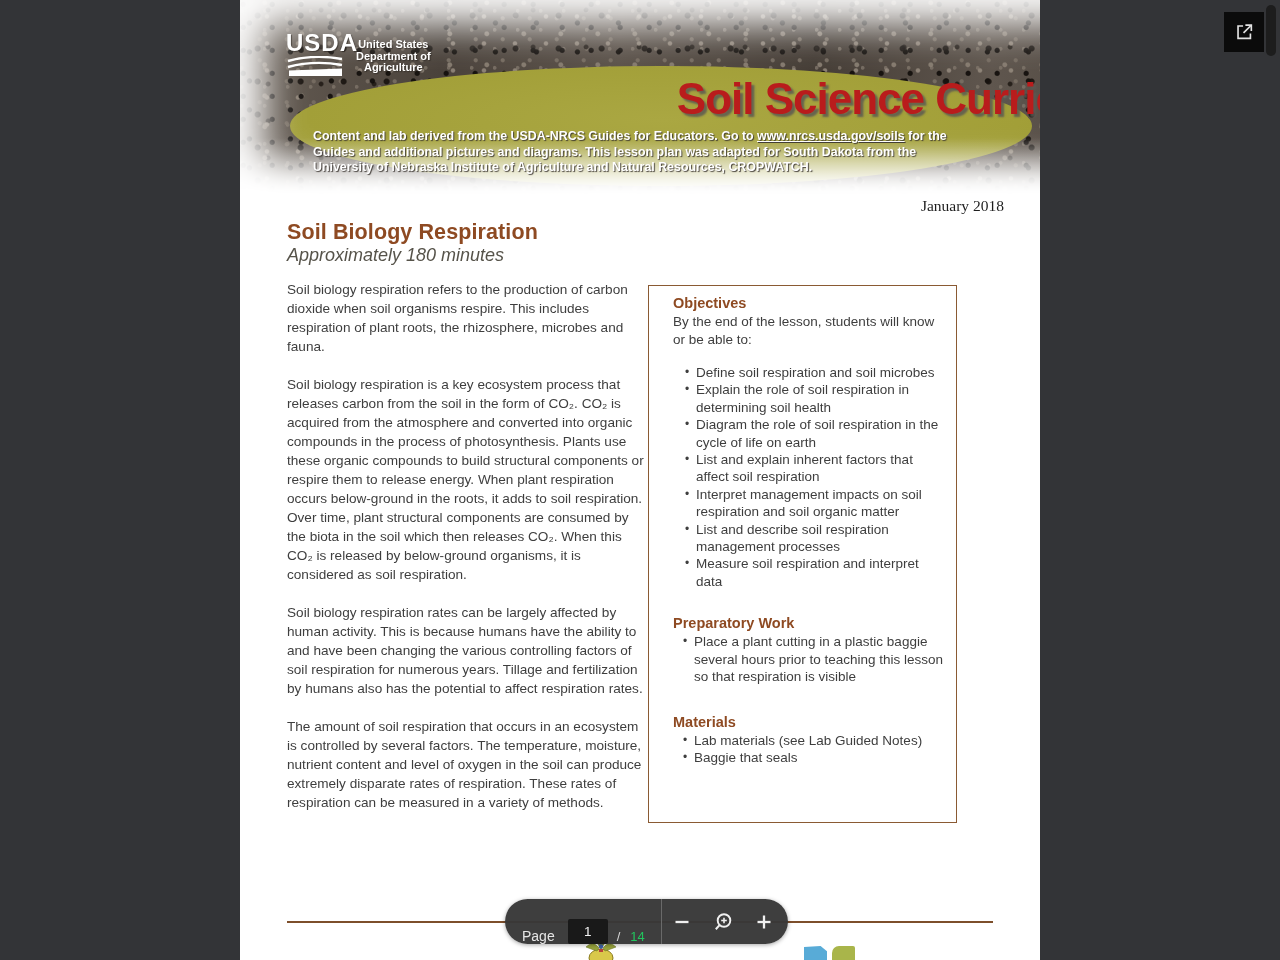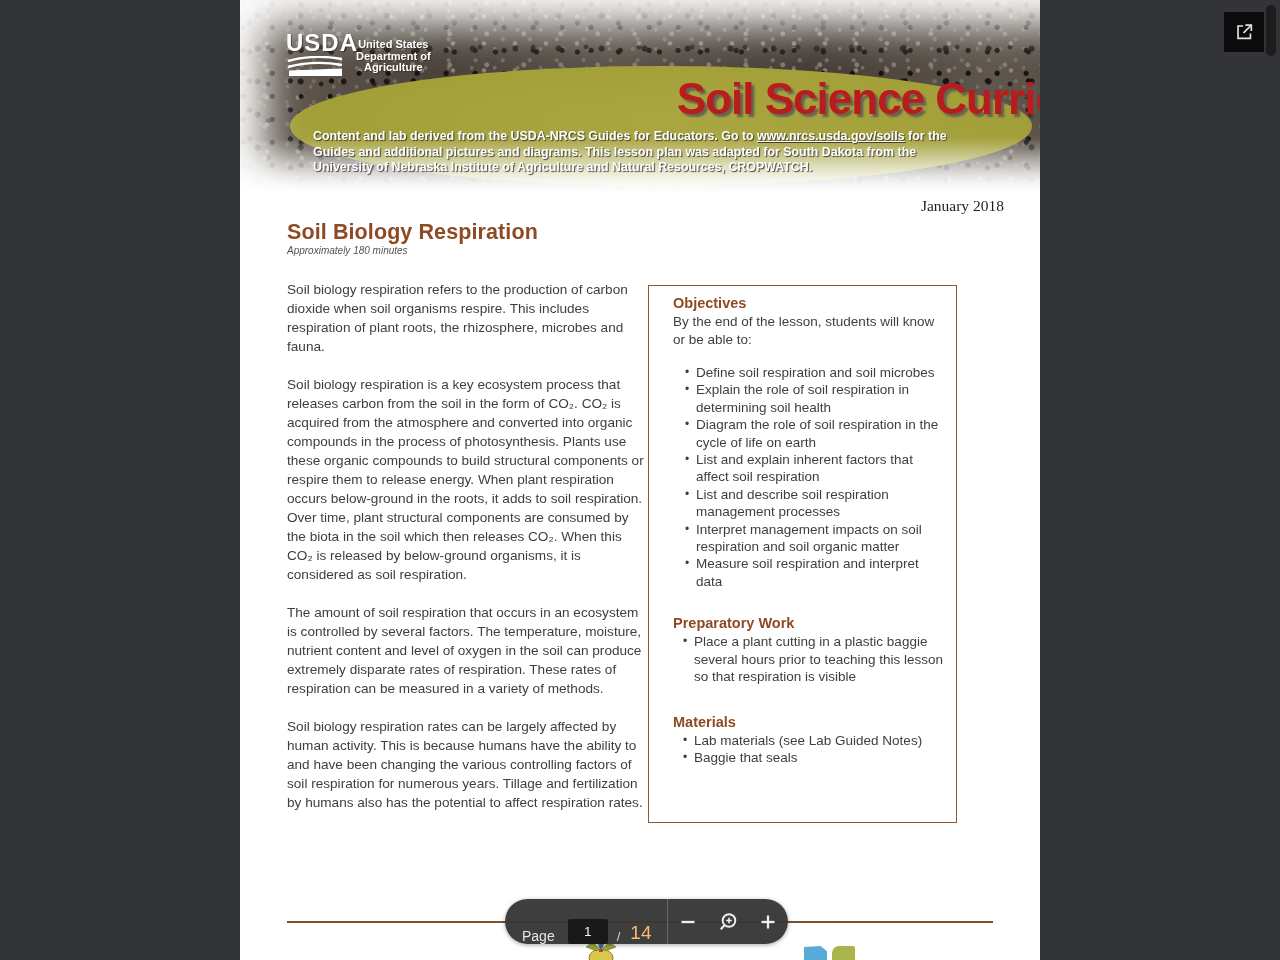--- a/index.html
+++ b/index.html
@@ -54,21 +54,21 @@
     font-size:12.4px;font-weight:bold;line-height:15.7px;color:#ffffff;
     text-shadow:1px 1px 1px rgba(55,50,45,.9);
   }
   .tagline-link{color:#ffffff;text-decoration:underline;cursor:pointer;}
   
   .doc-date{position:absolute;right:36px;top:197px;
     font-family:"Liberation Serif","DejaVu Serif",serif;font-size:15.5px;color:#1e1e1e;}
   .doc-title{position:absolute;left:47px;top:220px;margin:0;
     font-size:21.5px;font-weight:bold;color:#8e4a22;letter-spacing:.1px;}
   .doc-duration{position:absolute;left:47px;top:245px;
-    font-style:italic;font-size:10px;color:#56534a;}
+    font-style:italic;font-size:18px;color:#56534a;}
   .left-col{position:absolute;left:47px;top:280px;width:358px;
     font-size:13.6px;line-height:19px;color:#3e3e3e;}
   .body-par{margin:0 0 19px 0;}
   .side-box{
     position:absolute;left:408px;top:285px;width:309px;height:538px;
     border:1.5px solid #8a5a33;padding:9px 12px 0 24px;
   }
   .box-heading{font-size:14.5px;font-weight:bold;color:#8e4a22;margin:0 0 2px 0;}
   .box-intro{font-size:13.5px;line-height:17.5px;color:#3e3e3e;margin:0 0 16px 0;}
   .side-box ul{margin:0;padding:0 0 0 14px;list-style:none;
@@ -90,21 +90,21 @@
     position:absolute;left:505px;top:899px;width:283px;height:45px;
     background:rgba(56,56,56,.97);border-radius:23px;
     display:flex;align-items:flex-end;color:#e6e6e6;font-size:14px;
     box-shadow:0 1px 4px rgba(0,0,0,.35);
   }
   .tb-label{margin-left:17px;}
   .tb-input{width:40px;height:25px;margin-left:13px;background:#191919;border:none;
     color:#f2f2f2;text-align:center;font-size:13.5px;border-radius:2px;
     font-family:"Liberation Sans","DejaVu Sans",sans-serif;}
   .tb-sep{margin-left:9px;font-size:13px;color:#d5d5d5;}
-  .tb-total{margin-left:10px;font-size:19px;color:#fdba74;}
+  .tb-total{margin-left:10px;font-size:13px;color:#22c55e;}
   .tb-divider{width:1px;height:45px;background:#6a6a6a;margin-left:16px;}
   .tb-btn{width:41px;height:45px;background:transparent;border:none;cursor:pointer;
     display:flex;align-items:center;justify-content:center;padding:0;}
   .scroll-thumb{position:absolute;right:4px;top:5px;width:10px;height:51px;
     background:#1d1d1d;border-radius:5px;cursor:pointer;}
   .external-btn{
     position:absolute;left:1224px;top:12px;width:40px;height:40px;
     background:#0b0b0b;border:none;cursor:pointer;
     display:flex;align-items:center;justify-content:center;padding:0;
   }
@@ -141,36 +141,36 @@
     </div>
 
     <div class="doc-date">January 2018</div>
     <h1 class="doc-title">Soil Biology Respiration</h1>
     <div class="doc-duration">Approximately 180 minutes</div>
 
     <div class="left-col">
 
     <p class="body-par">Soil biology respiration refers to the production of carbon dioxide when soil organisms respire. This includes respiration of plant roots, the rhizosphere, microbes and fauna.</p>
         <p class="body-par">Soil biology respiration is a key ecosystem process that releases carbon from the soil in the form of CO₂. CO₂ is acquired from the atmosphere and converted into organic compounds in the process of photosynthesis. Plants use these organic compounds to build structural components or respire them to release energy. When plant respiration occurs below-ground in the roots, it adds to soil respiration. Over time, plant structural components are consumed by the biota in the soil which then releases CO₂. When this CO₂ is released by below-ground organisms, it is considered as soil respiration.</p>
+        <p class="body-par">Soil biology respiration rates can be largely affected by human activity. This is because humans have the ability to and have been changing the various controlling factors of soil respiration for numerous years. Tillage and fertilization by humans also has the potential to affect respiration rates.</p>
         <p class="body-par">The amount of soil respiration that occurs in an ecosystem is controlled by several factors. The temperature, moisture, nutrient content and level of oxygen in the soil can produce extremely disparate rates of respiration. These rates of respiration can be measured in a variety of methods.</p>
-        <p class="body-par">Soil biology respiration rates can be largely affected by human activity. This is because humans have the ability to and have been changing the various controlling factors of soil respiration for numerous years. Tillage and fertilization by humans also has the potential to affect respiration rates.</p>
       </div>
 
     <div class="side-box">
       <div class="box-section-obj">
         <div class="box-heading">Objectives</div>
         <div class="box-intro">By the end of the lesson, students will know or be able to:</div>
         <ul>
 
         <li>Define soil respiration and soil microbes</li>
             <li>Explain the role of soil respiration in determining soil health</li>
             <li>Diagram the role of soil respiration in the cycle of life on earth</li>
             <li>List and explain inherent factors that affect soil respiration</li>
+            <li>Interpret management impacts on soil respiration and soil organic matter</li>
             <li>List and describe soil respiration management processes</li>
-            <li>Interpret management impacts on soil respiration and soil organic matter</li>
             <li>Measure soil respiration and interpret data</li>
           </ul>
       </div>
       <div class="box-section-prep">
         <div class="box-heading">Preparatory Work</div>
         <ul>
 
         <li>Place a plant cutting in a plastic baggie several hours prior to teaching this lesson so that respiration is visible</li>
           </ul>
       </div>

